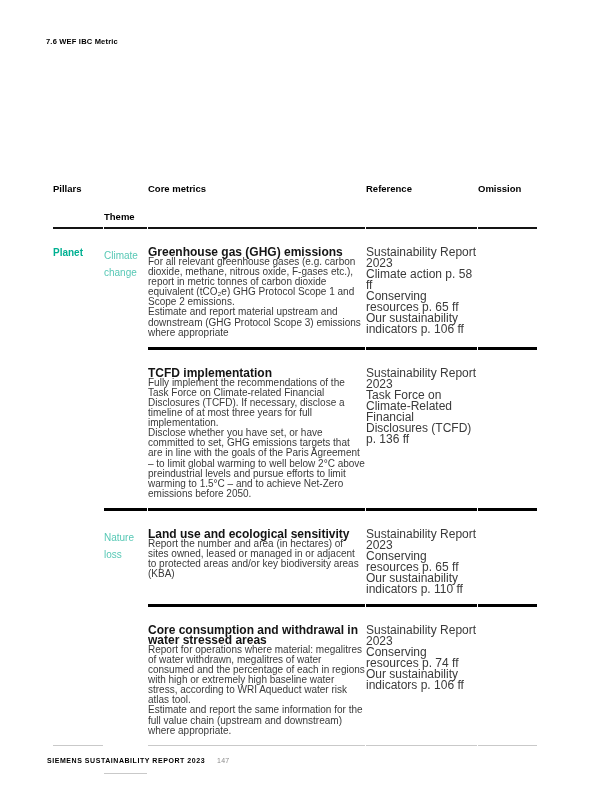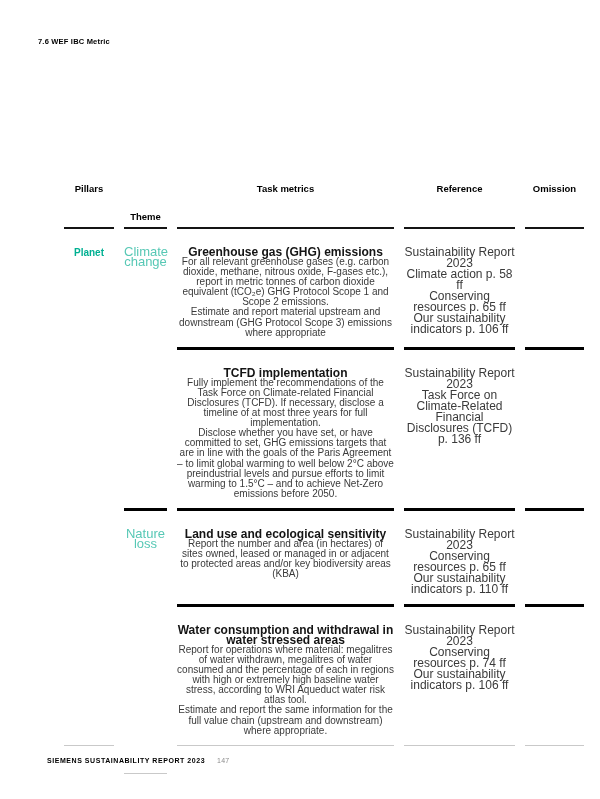--- a/index.html
+++ b/index.html
@@ -7,37 +7,36 @@
     position: relative;
     width: 600px;
     height: 799px;
     background: #ffffff;
     font-family: "Liberation Sans", "DejaVu Sans", sans-serif;
     color: #1f1f1f;
     overflow: hidden;
   }
   .section-label {
     position: absolute;
-    left: 38px;
+    left: 46px;
     top: 37px;
     font-size: 7.5px;
     font-weight: bold;
     color: #000;
     letter-spacing: 0.2px;
     text-align: center;
   }
   .tbl {
     position: absolute;
-    left: 64px;
+    left: 53px;
     top: 183px;
     width: 506px;
     display: grid;
     grid-template-columns: 50px 43px 217px 111px 59px;
-    column-gap: 10px;
-    text-align: center;
+    column-gap: 1px;
   }
   .th {
     grid-row: 1;
     font-size: 9.5px;
     font-weight: bold;
     color: #000;
     padding-bottom: 5px;
     border-bottom: 2px solid #141414;
   }
   .c1 { grid-column: 1; } .c2 { grid-column: 2; margin-top: 28px; } .c3 { grid-column: 3; }
@@ -48,22 +47,22 @@
   .sepTop { border-top: 3px solid #000000; }
   .pillar {
     grid-column: 1;
     grid-row: 2 / span 4;
     font-size: 10px;
     font-weight: bold;
     color: var(--accent-pillar, #00b092);
   }
   .theme {
     grid-column: 2;
-    font-size: 13px;
-    line-height: 10px;
+    font-size: 10px;
+    line-height: 17px;
     color: var(--accent-theme, #57c8b5);
   }
   .themeClimate { grid-row: 2 / span 2; }
   .metric { grid-column: 3; }
   .metric-title {
     font-size: 12px;
     font-weight: bold;
     line-height: 10px;
     color: #141414;
   }
@@ -101,21 +100,21 @@
 <body>
 
 <div class="page">
 
   <div class="section-label">7.6 WEF IBC Metric</div>
 
   <div class="tbl">
 
     <div class="th c1">Pillars</div>
     <div class="th c2">Theme</div>
-    <div class="th c3">Task metrics</div>
+    <div class="th c3">Core metrics</div>
     <div class="th c4">Reference</div>
     <div class="th c5">Omission</div>
 
     <div class="cell pillar">Planet</div>
 
     <div class="cell theme themeClimate">Climate change</div>
     <div class="cell metric r1">
       <div class="metric-title">Greenhouse gas (GHG) emissions</div>
       <div class="metric-body">For all relevant greenhouse gases (e.g. carbon dioxide, methane, nitrous oxide, F-gases etc.), report in metric tonnes of carbon dioxide equivalent (tCO₂e) GHG Protocol Scope 1 and Scope 2 emissions.
 Estimate and report material upstream and downstream (GHG Protocol Scope 3) emissions where appropriate</div>
@@ -139,21 +138,21 @@
     <div class="cell metric r3 sepTop">
       <div class="metric-title">Land use and ecological sensitivity</div>
       <div class="metric-body">Report the number and area (in hectares) of sites owned, leased or managed in or adjacent to protected areas and/or key biodiversity areas (KBA)</div>
     </div>
     <div class="cell ref r3 sepTop">Sustainability Report 2023
 Conserving resources p. 65 ff
 Our sustainability indicators p. 110 ff</div>
     <div class="cell om r3 sepTop"></div>
 
     <div class="cell metric r4 sepTop">
-      <div class="metric-title">Water consumption and withdrawal in water stressed areas</div>
+      <div class="metric-title">Core consumption and withdrawal in water stressed areas</div>
       <div class="metric-body">Report for operations where material: megalitres of water withdrawn, megalitres of water consumed and the percentage of each in regions with high or extremely high baseline water stress, according to WRI Aqueduct water risk atlas tool.
 Estimate and report the same information for the full value chain (upstream and downstream) where appropriate.</div>
     </div>
     <div class="cell ref r4 sepTop">Sustainability Report 2023
 Conserving resources p. 74 ff
 Our sustainability indicators p. 106 ff</div>
     <div class="cell om r4 sepTop"></div>
 
     <div class="rEnd c1"></div>
     <div class="rEnd c2"></div>

